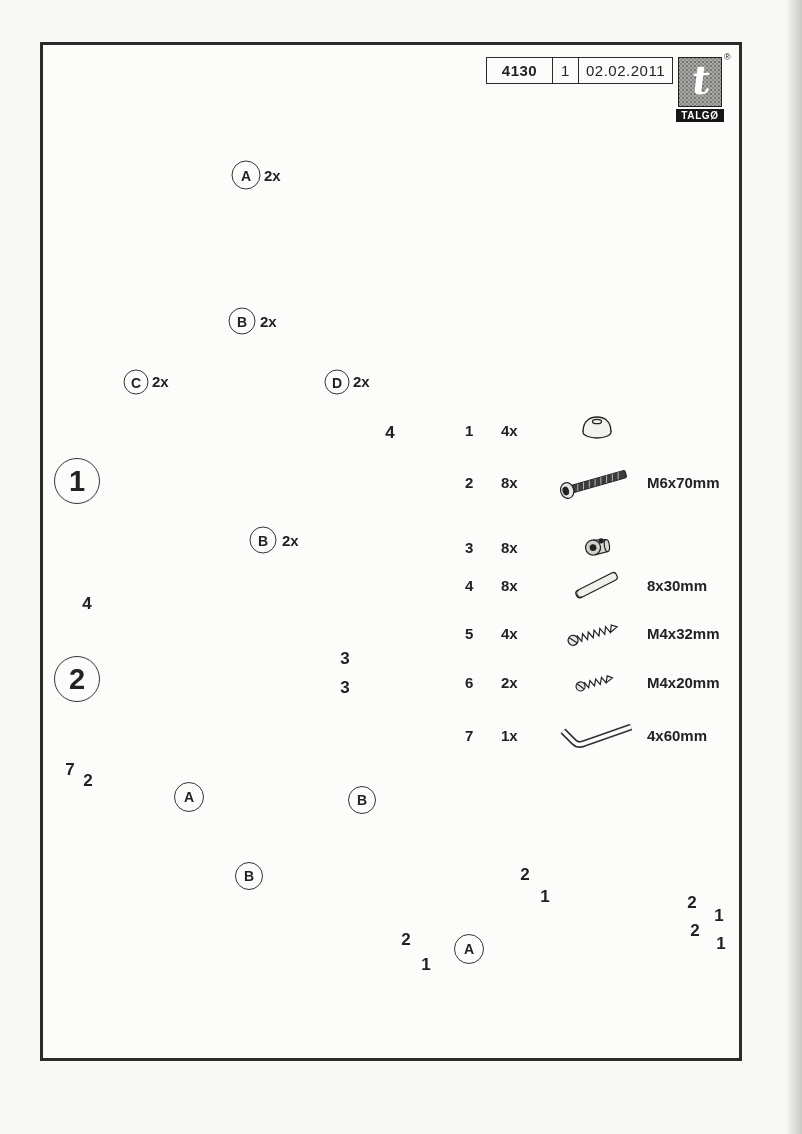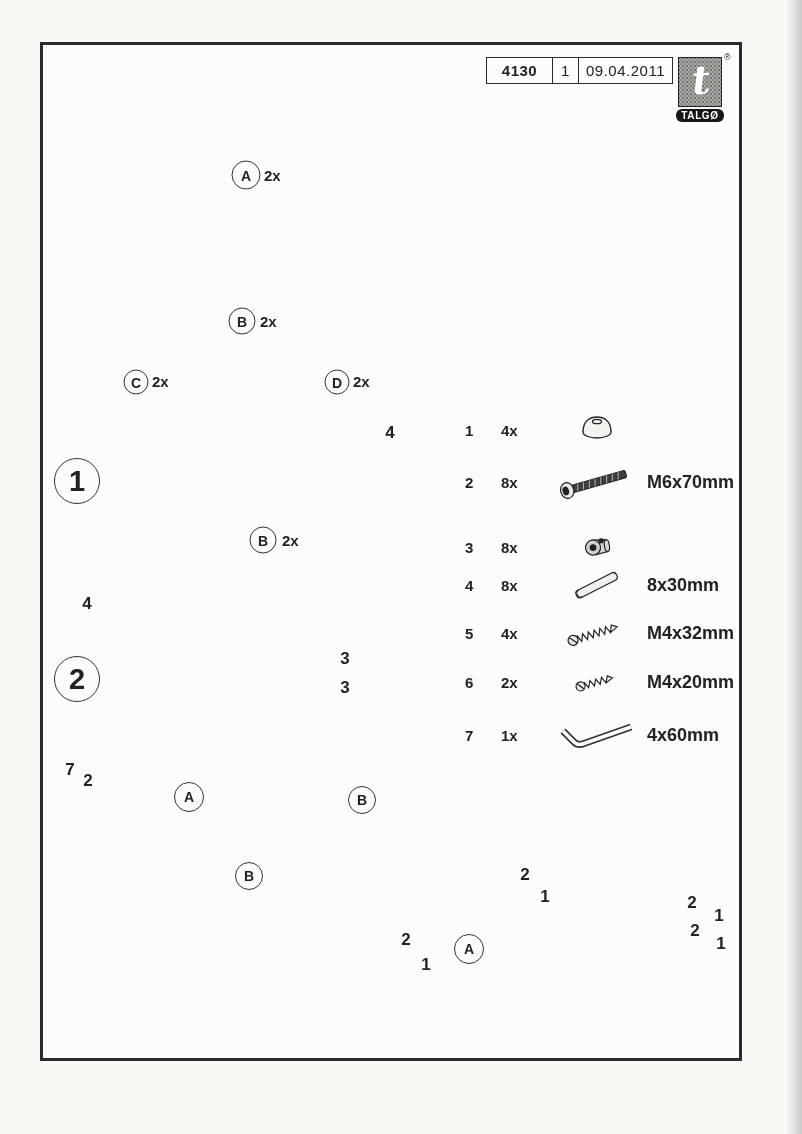--- a/index.html
+++ b/index.html
@@ -39,28 +39,28 @@
     background-color:#a9a9a6;
     background-image:radial-gradient(circle,#8b8b88 30%,transparent 32%),
                      radial-gradient(circle,#767673 30%,transparent 32%);
     background-size:4px 4px,4px 4px;background-position:0 0,2px 2px;
     display:flex;align-items:center;justify-content:center;z-index:3;}
   #logo-square .tmark{font-family:"DejaVu Serif",serif;font-style:italic;font-weight:bold;
     font-size:40px;color:#fff;transform:rotate(-4deg) translate(1px,-3px);
     text-shadow:0 0 1px #555;}
   #logo-bar{position:absolute;left:676px;top:109px;width:48px;height:13px;background:#161616;
     color:#fff;font-size:10px;font-weight:bold;letter-spacing:.6px;
-    display:flex;align-items:center;justify-content:center;z-index:3;border-radius:6px;}
+    display:flex;align-items:center;justify-content:center;z-index:3;}
   #logo-reg{position:absolute;left:724px;top:52px;font-size:9px;z-index:3;}
   
   .hw-row{position:absolute;left:449px;width:289px;height:30px;display:flex;align-items:center;z-index:3;}
   .hw-num{width:36px;padding-left:16px;font-size:15px;font-weight:600;}
   .hw-qty{width:46px;font-size:15px;font-weight:600;}
   .hw-icon{width:100px;display:flex;justify-content:center;align-items:center;}
-  .hw-size{flex:1;font-size:18px;font-weight:600;}
+  .hw-size{flex:1;font-size:15px;font-weight:600;}
 </style>
 </head>
 <body>
 
 <div id="sheet">
 
   <svg class="draw" viewBox="0 0 802 1134">
     <defs>
       <g id="headboard" stroke="#333" stroke-width="1.3" fill="#fcfcfa">
         <path d="M15,62 h148 v91 h-148 Z"></path>
@@ -303,21 +303,21 @@
     </g>
   </svg>
 
   <div id="scan-shadow"></div>
 
   <div id="frame"></div>
 
   <div id="titleblock">
     <div class="cell" id="cell-model">4130</div>
     <div class="cell" id="cell-sheet">1</div>
-    <div class="cell" id="cell-date">09.04.2011</div>
+    <div class="cell" id="cell-date">02.02.2011</div>
   </div>
 
   <div id="logo-square">
     <span class="tmark">t</span>
   </div>
   <div id="logo-bar">TALGØ</div>
   <div id="logo-reg">®</div>
 
   <div class="plabel" style="left:246px;top:175px;width:27px;height:27px;">A</div>
   <span class="qty2x" style="left:264px;top:175px;">2x</span>

